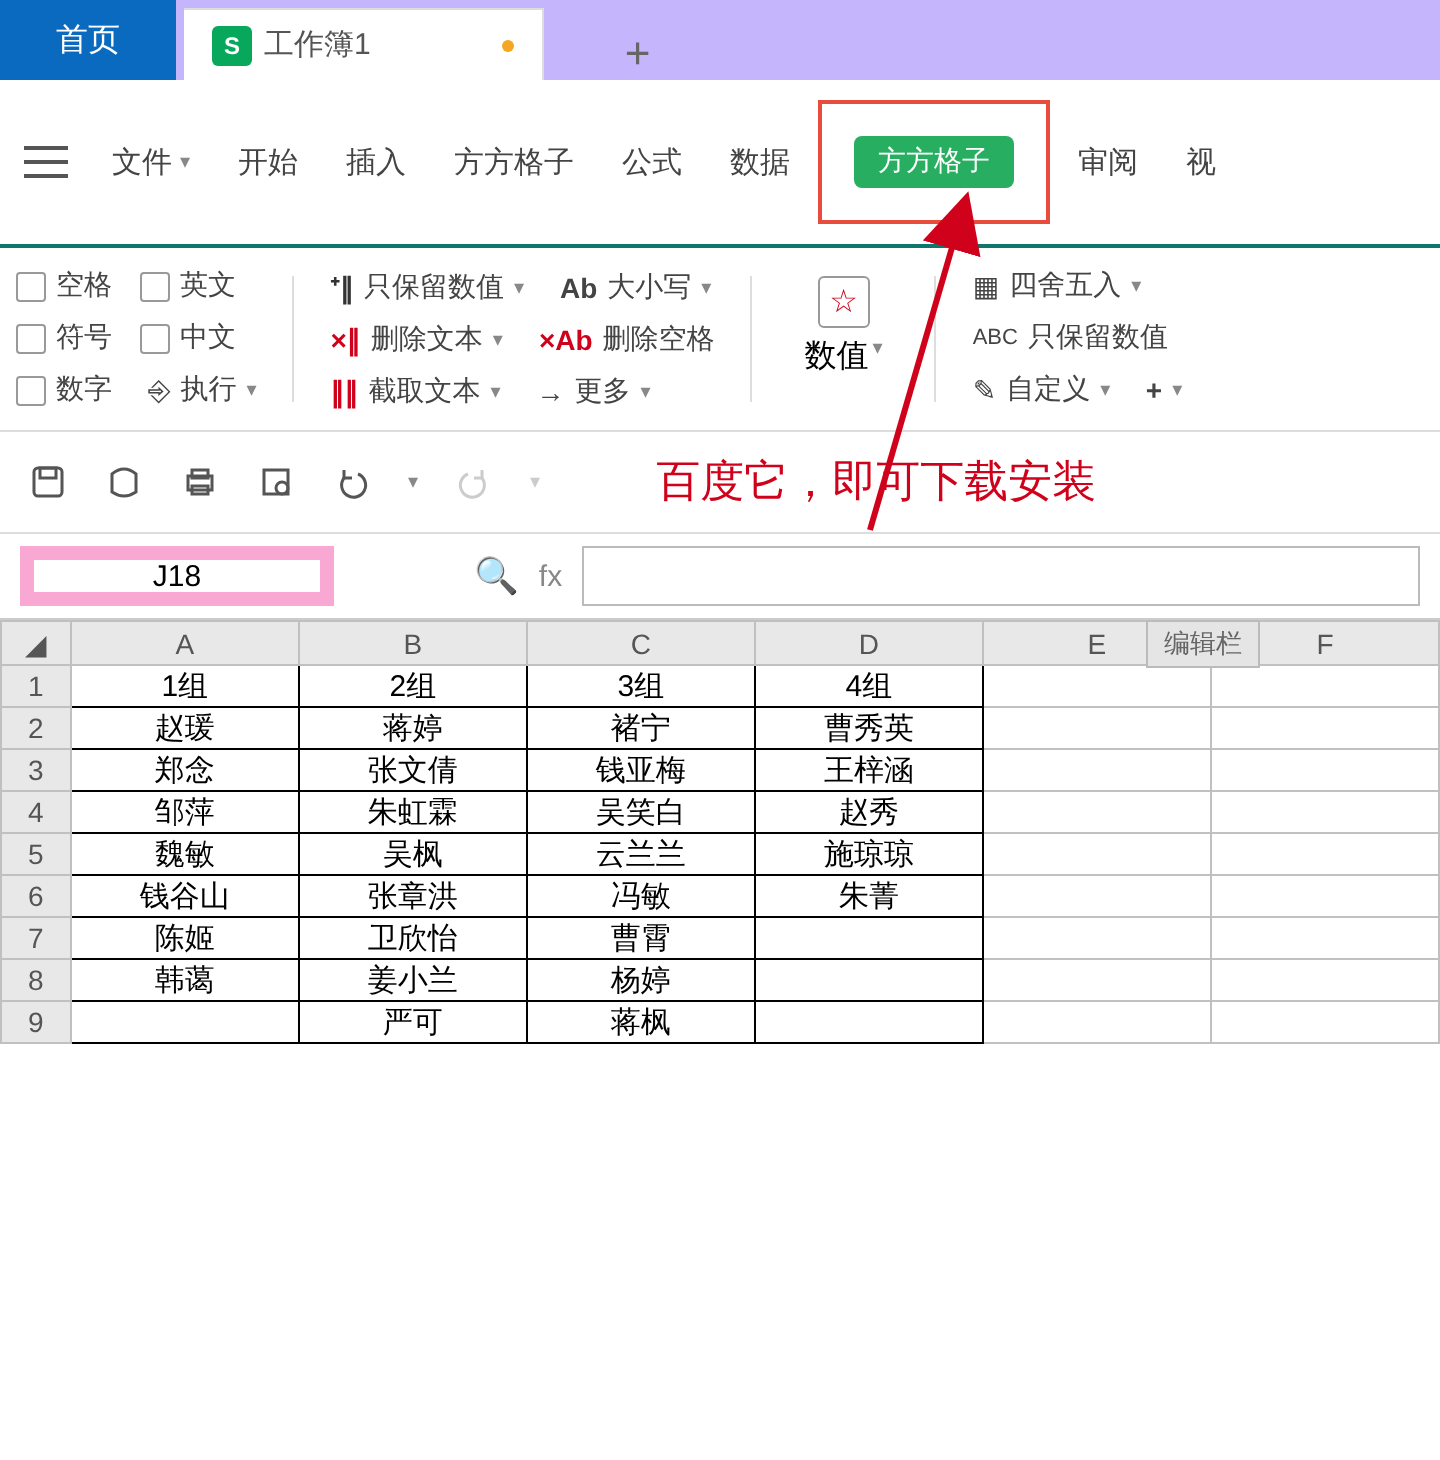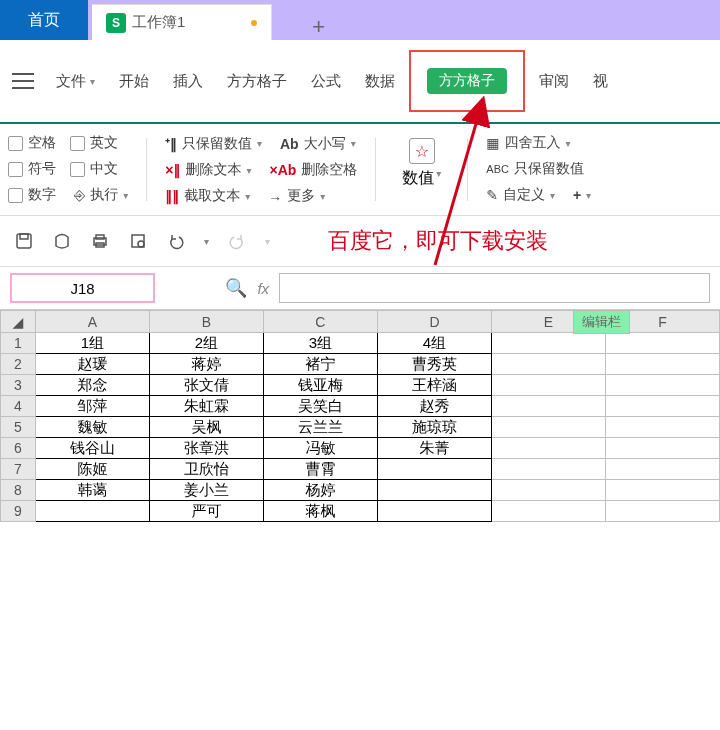--- a/index.html
+++ b/index.html
@@ -38,34 +38,34 @@
 .arrow-overlay { position: absolute; left: 425px; top: 95px; pointer-events: none; }
 .arrow-svg { width: 80px; height: 180px; }
 
 
 .qat { display: flex; align-items: center; gap: 18px; padding: 10px 14px; border-bottom: 1px solid #ddd; }
 .qat-ico { width: 20px; height: 20px; cursor: pointer; display: flex; align-items: center; justify-content: center; }
 .red-text { color: #d0021b; font-size: 22px; margin-left: 40px; }
 
 
 .formula-bar { display: flex; align-items: center; padding: 6px 10px; gap: 10px; border-bottom: 1px solid #ccc; }
-.name-box { width: 145px; height: 30px; border: 2px solid #f9a8d4; display: flex; align-items: center; justify-content: center; font-size: 15px; background: #fff; }
+.name-box { width: 157px; height: 30px; border: 7px solid #f9a8d4; display: flex; align-items: center; justify-content: center; font-size: 15px; background: #fff; }
 .fx-area { flex: 1; height: 30px; border: 1px solid #bbb; background: #fff; }
-.fx-lbl { font-style: italic; color: #888; font-size: 15px; }
+.fx-lbl { color: #888; font-size: 15px; }
 .mag-ico { color: #888; font-size: 18px; margin-left: 60px; }
 
 
 .grid-wrap { position: relative; }
 table.sheet { border-collapse: collapse; width: 720px; }
 .col-hdr th { background: #e8e8e8; border: 1px solid #c0c0c0; font-weight: normal; font-size: 14px; color: #555; height: 22px; }
 .corner { width: 30px; background: #e8e8e8; border: 1px solid #c0c0c0; }
 .row-hdr { width: 30px; background: #e8e8e8; border: 1px solid #c0c0c0; text-align: center; font-size: 14px; color: #555; }
 td.cell { border: 1px solid #c0c0c0; height: 21px; font-size: 15px; text-align: center; width: 98px; }
 td.data { border: 1px solid #000; }
-.tooltip { position: absolute; right: 90px; top: 0px; background: #86efac; border: 1px solid #bbb; padding: 2px 8px; font-size: 13px; color: #666; }
+.tooltip { position: absolute; right: 90px; top: 0px; background: #e5e5e5; border: 1px solid #bbb; padding: 2px 8px; font-size: 13px; color: #666; }
 th.wA{width:98px;} th.wB{width:98px;} th.wC{width:98px;} th.wD{width:98px;} th.wE{width:98px;} th.wF{width:98px;}
 </style>
 </head>
 <body>
 
 <div class="top-tabs">
   <div class="home-tab">首页</div>
   <div class="file-tab">
     <span class="file-ico">S</span>
     <span>工作簿1</span>

